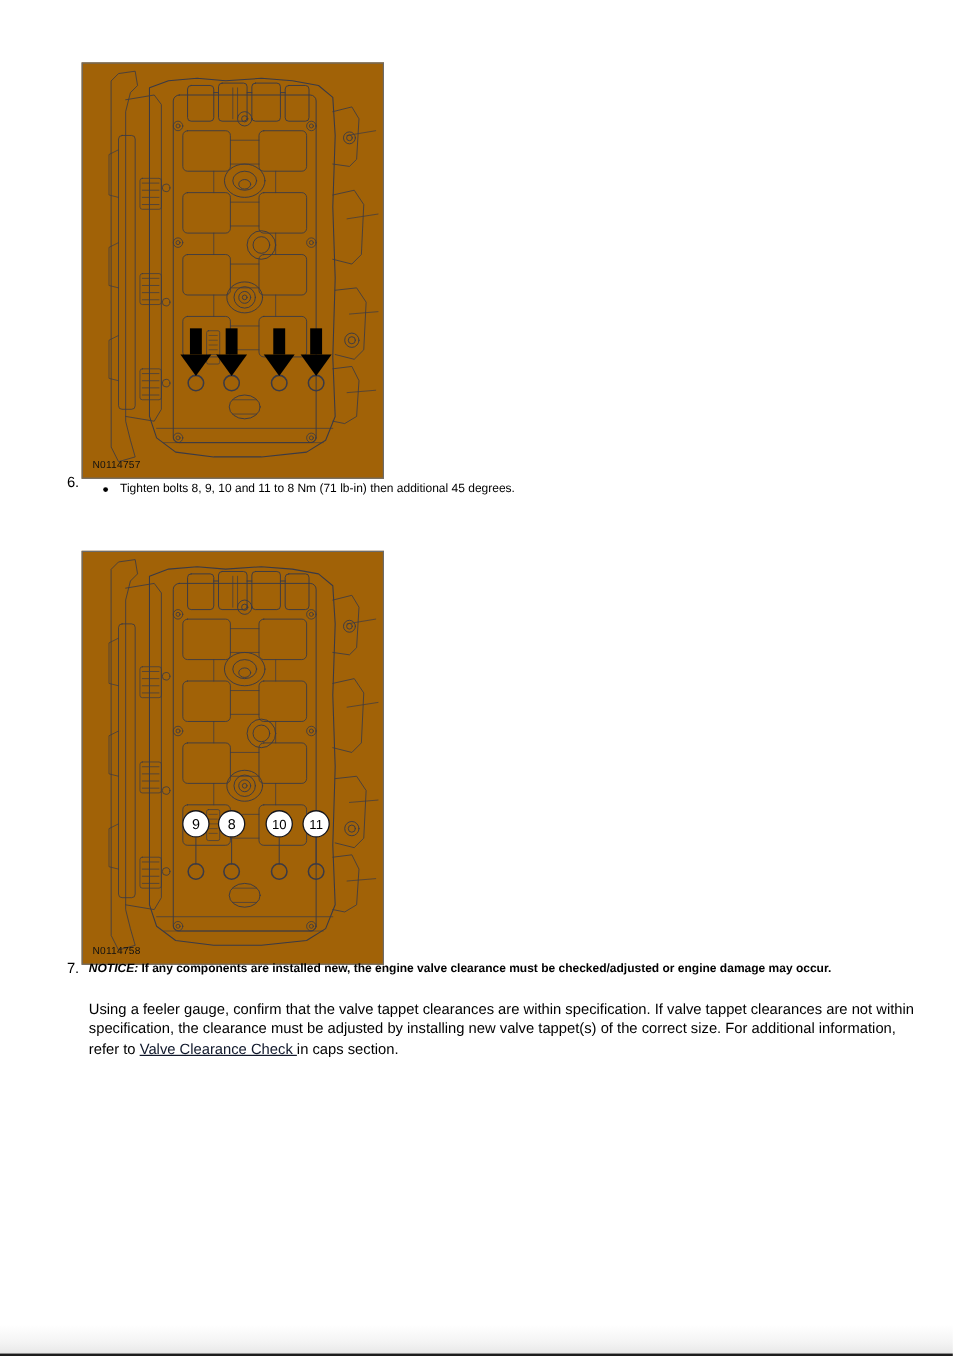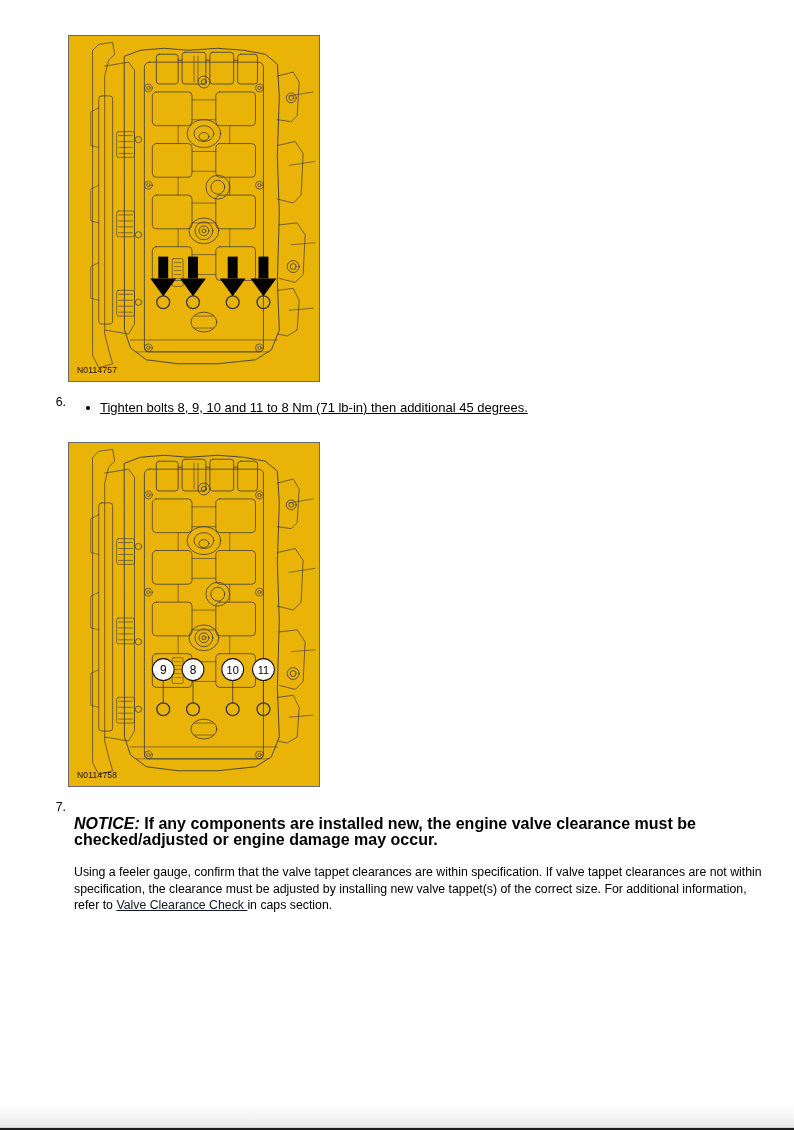--- a/index.html
+++ b/index.html
@@ -32,23 +32,24 @@
     height: 26px;
     background: linear-gradient(to bottom, #ffffff 0%, #f4f4f4 60%, #e9e9e9 96%, #bdbdbd 100%);
     border-bottom: 2px solid #1d1d1d;
     box-sizing: border-box;
   }
 
   
   .figure {
     position: absolute;
     border: 1px solid #6b6b6b;
-    background: #eab308;
+    background: #a16207;
     box-sizing: border-box;
     overflow: hidden;
+    margin-top: 17px;
   }
   #figure-1 { left: 68px; top: 35px;  width: 252px; height: 347px; }
   #figure-2 { left: 68px; top: 442px; width: 252px; height: 345px; }
 
   .figure-svg { display: block; width: 100%; height: 100%; }
 
   .figure-caption {
     position: absolute;
     left: 8px;
     bottom: 6px;
@@ -82,40 +83,38 @@
   #step-7 { left: 44px; top: 800px; width: 730px; }
 
   .bullet-list {
     margin: 5px 0 0 0;
     padding: 0;
     list-style: none;
   }
   .bullet-list li {
     position: relative;
     padding-left: 26px;
-    font-size: 13px;
+    font-size: 10px;
     line-height: 15.5px;
-    text-decoration: underline;
   }
   .bullet-list li:before {
     content: "";
     position: absolute;
     left: 12px;
     top: 6px;
     width: 4px;
     height: 4px;
     border-radius: 50%;
     background: #000;
   }
 
   .notice-line {
     font-weight: bold;
-    font-size: 16px;
+    font-size: 10px;
     line-height: 15.5px;
-    margin-top: 16px;
   }
   .notice-label {
     font-weight: bold;
     font-style: italic;
   }
   .note-para {
     margin-top: 17px;
     font-size: 12.3px;
     line-height: 15.5px;
     font-weight: normal;

